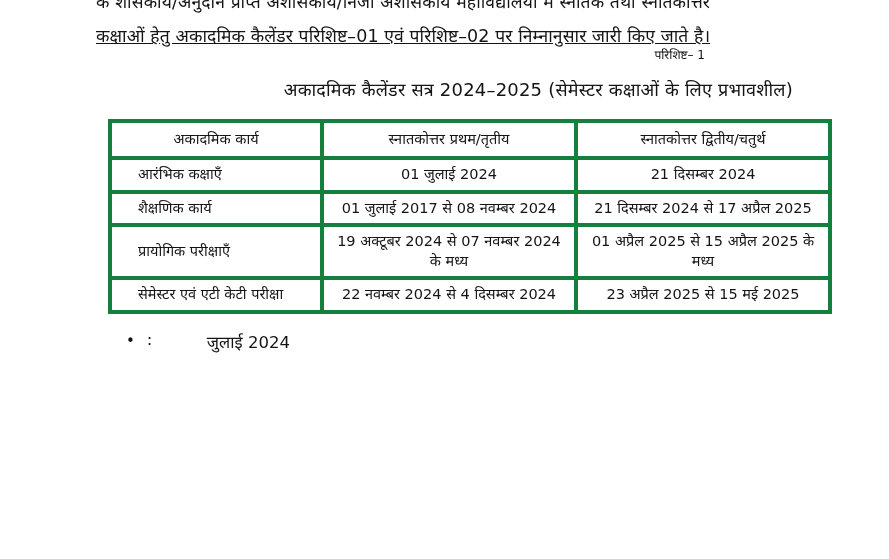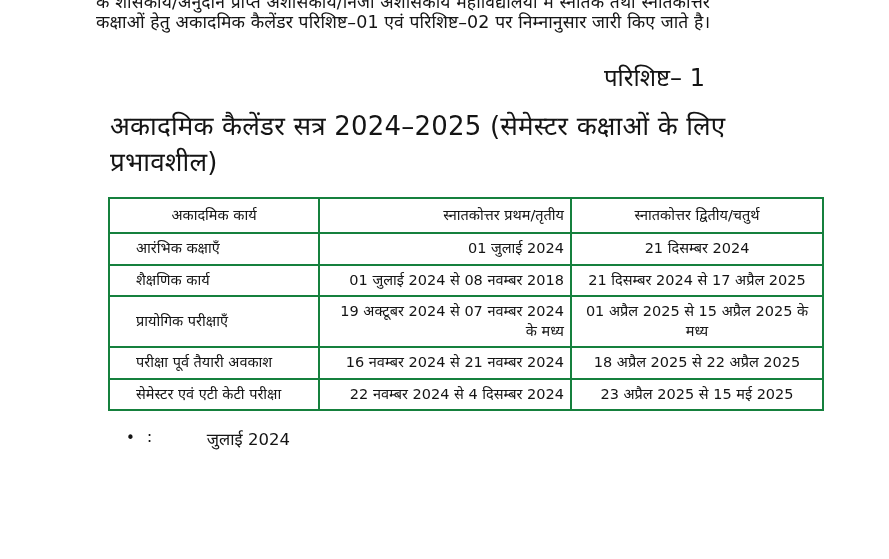--- a/index.html
+++ b/index.html
@@ -28,57 +28,58 @@
     letter-spacing: 0.1px;
     white-space: nowrap;
   }
   .intro-line.first {
     padding-top: 0;
     margin-top: -6px;
     height: 20px;
     overflow: hidden;
   }
   .intro-line.second {
+    margin-top: 14px;
+    text-decoration: underline;
   }
   .appendix-label {
-    margin-top: 28px;
     text-align: right;
     padding-right: 88px;
-    font-size: 24px;
+    font-size: 12px;
   }
   .doc-title {
     margin-top: 14px;
-    text-align: left;
-    font-size: 26px;
+    text-align: right;
+    font-size: 18px;
     letter-spacing: 0.2px;
     padding-left: 14px;
   }
   table.calendar {
     margin-top: 18px;
     margin-left: 12px;
     border-collapse: collapse;
     width: 672px;
     table-layout: fixed;
   }
   table.calendar td {
-    border: 2px solid #15803d;
+    border: 4px solid #15803d;
     font-size: 14.5px;
     line-height: 1.35;
     padding: 5px 6px;
     vertical-align: middle;
     margin-left: 8px;
   }
   table.calendar td.c0 {
     width: 196px;
     text-align: left;
     padding-left: 26px;
   }
   table.calendar td.c1 {
     width: 238px;
-    text-align: right;
+    text-align: center;
   }
   table.calendar td.c2 {
     width: 238px;
     text-align: center;
     border-radius: 10px;
   }
   table.calendar tr.head td {
     padding: 7px 6px;
   }
   table.calendar tr.head td.c0 {
@@ -126,32 +127,27 @@
         <td class="c1">स्नातकोत्तर प्रथम/तृतीय</td>
         <td class="c2">स्नातकोत्तर द्वितीय/चतुर्थ</td>
       </tr>
       <tr>
         <td class="c0">आरंभिक कक्षाएँ</td>
         <td class="c1">01 जुलाई 2024</td>
         <td class="c2">21 दिसम्बर 2024</td>
       </tr>
       <tr>
         <td class="c0">शैक्षणिक कार्य</td>
-        <td class="c1">01 जुलाई 2024 से 08 नवम्बर 2018</td>
+        <td class="c1">01 जुलाई 2017 से 08 नवम्बर 2024</td>
         <td class="c2">21 दिसम्बर 2024 से 17 अप्रैल 2025</td>
       </tr>
       <tr>
         <td class="c0">प्रायोगिक परीक्षाएँ</td>
         <td class="c1">19 अक्टूबर  2024 से 07 नवम्बर 2024 के मध्य</td>
         <td class="c2">01 अप्रैल 2025 से 15 अप्रैल 2025 के मध्य</td>
-      </tr>
-      <tr>
-        <td class="c0">परीक्षा पूर्व तैयारी अवकाश</td>
-        <td class="c1">16 नवम्बर  2024 से 21 नवम्बर 2024</td>
-        <td class="c2">18 अप्रैल 2025 से 22 अप्रैल 2025</td>
       </tr>
       <tr>
         <td class="c0">सेमेस्टर एवं एटी केटी परीक्षा</td>
         <td class="c1">22 नवम्बर  2024 से 4 दिसम्बर 2024</td>
         <td class="c2">23 अप्रैल 2025 से 15 मई 2025</td>
       </tr>
     </tbody>
   </table>
 
   <div class="footer-row">

